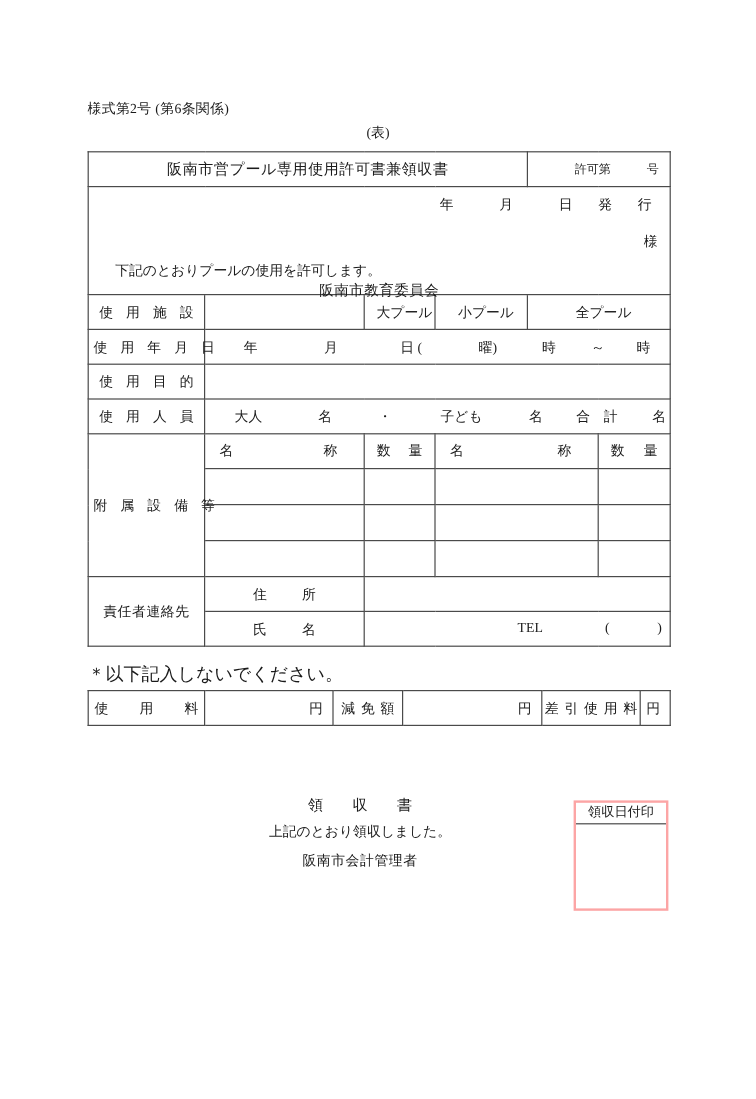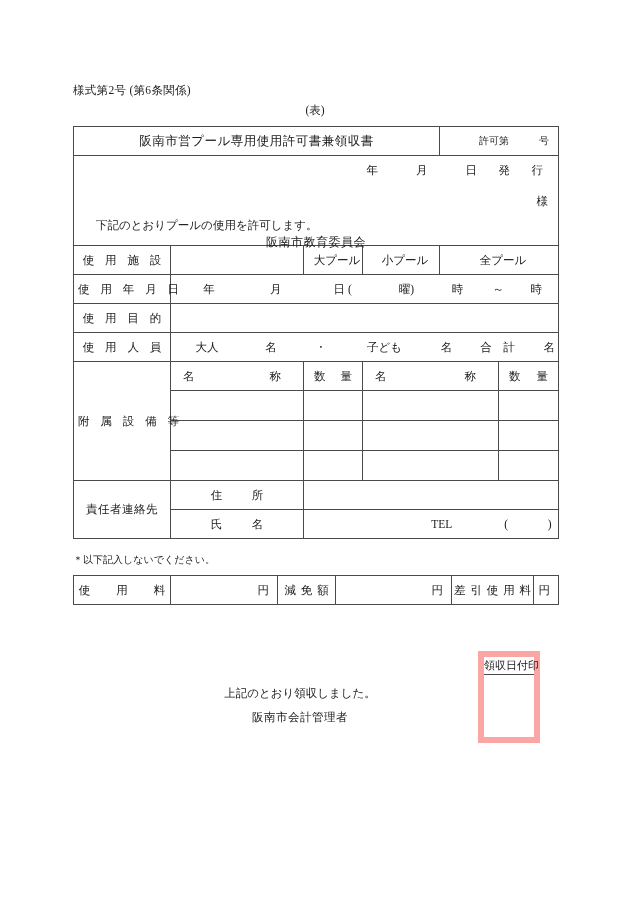--- a/index.html
+++ b/index.html
@@ -154,21 +154,21 @@
   .tel-cell {
     text-align: center;
     white-space: nowrap;
   }
   .tel-cell .tel { display: inline-block; }
 
   
   .notice {
     position: absolute;
     left: 73px; top: 553px;
-    font-size: 10px;
+    font-size: 15px;
     white-space: nowrap;
   }
 
   
   .fee-table {
     position: absolute;
     left: 73px; top: 575px;
     width: 485px;
     border-collapse: collapse;
     table-layout: fixed;
@@ -208,24 +208,24 @@
     position: absolute;
     left: 150px; top: 710px;
     width: 300px;
     text-align: center;
     font-size: 11.5px;
     letter-spacing: 0.5px;
   }
 
   .stamp-box {
     position: absolute;
-    left: 478px; top: 651px;
-    width: 62px;
+    left: 478px; top: 667px;
+    width: 79px;
     height: 92px;
-    border: 6px solid #fca5a5;
+    border: 2px solid #fca5a5;
     box-sizing: border-box;
   }
   .stamp-head {
     height: 17px;
     line-height: 17px;
     border-bottom: 1px solid #4a4a4a;
     text-align: center;
     font-size: 11px;
     white-space: nowrap;
   }
@@ -378,20 +378,21 @@
         <td class="lbl-tight">使　　用　　料</td>
         <td class="yen">円</td>
         <td class="lbl-tight">減 免 額</td>
         <td class="yen">円</td>
         <td class="lbl-tight">差 引 使 用 料</td>
         <td class="yen">円</td>
       </tr>
     </tbody>
   </table>
 
+  <div class="receipt-title">領　収　書</div>
   <div class="receipt-line">上記のとおり領収しました。</div>
   <div class="receipt-org">阪南市会計管理者</div>
 
   <div class="stamp-box">
     <div class="stamp-head">領収日付印</div>
     <div class="stamp-body"></div>
   </div>
 
 </div>
 

